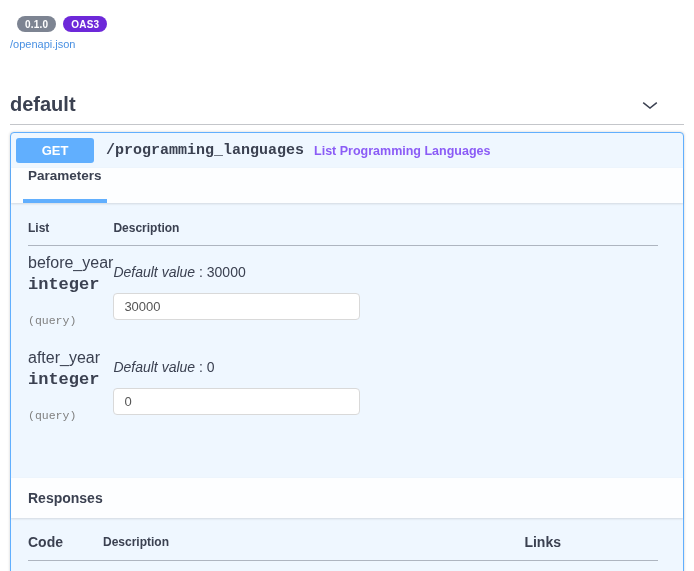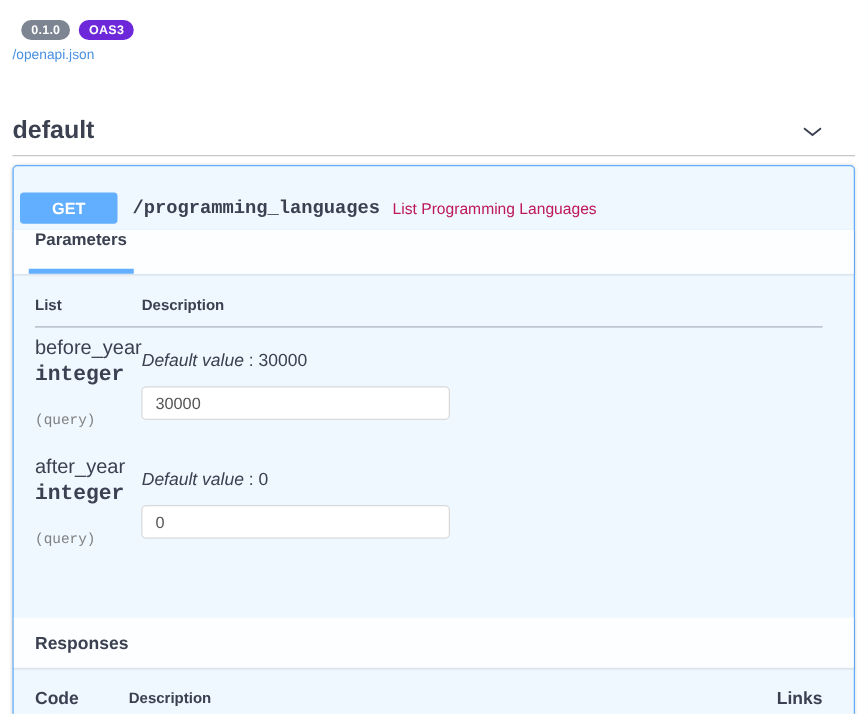--- a/index.html
+++ b/index.html
@@ -20,26 +20,26 @@
   
   .tag-header { margin: 41px 10px 0 10px; display: flex; align-items: center;
     justify-content: space-between; border-bottom: 1px solid rgba(59,65,81,.3);
     padding-bottom: 8px; cursor: pointer; }
   .tag-title { font-size: 20px; font-weight: 700; color: #3b4151; }
   .chevron { margin-right: 24px; display: inline-flex; }
 
   
   .opblock { margin: 7px 10px 0 10px; border: 1px solid #61affe; border-radius: 4px;
     background: #eff7ff; box-shadow: 0 0 3px rgba(0,0,0,.19); }
-  .opblock-summary { display: flex; align-items: center; padding: 5px; cursor: pointer; margin-top: 16px; }
+  .opblock-summary { display: flex; align-items: center; padding: 5px; cursor: pointer; }
   .method-badge { background: #61affe; color: #fff; font-weight: 700; font-size: 13px;
     border-radius: 3px; width: 78px; text-align: center; padding: 5px 0; }
   .endpoint-path { font-family: "Liberation Mono", "DejaVu Sans Mono", monospace;
     font-weight: 700; font-size: 15px; color: #3b4151; margin: 0 10px 0 12px; }
-  .endpoint-desc { font-size: 12.5px; color: #be185d; }
+  .endpoint-desc { font-size: 12.5px; color: #8b5cf6; font-weight: bold; }
 
   
   .section-header { background: rgba(255,255,255,.85); box-shadow: 0 1px 2px rgba(0,0,0,.12);
     display: flex; align-items: center; justify-content: space-between;
     padding: 0 25px 0 17px; min-height: 35px; }
   .tab-item { align-self: stretch; display: flex; cursor: pointer;
     border-bottom: 4px solid #61affe; margin-left: -5px; padding: 0 5px; }
   .tab-item span { font-size: 13.5px; font-weight: 700; color: #3b4151; padding-bottom: 6px; }
   .btn-try { background: #fff; border: 1px solid #888; border-radius: 4px; color: #3b4151;
     font-family: "Liberation Sans", sans-serif; font-size: 12.5px; font-weight: 700;
@@ -48,21 +48,21 @@
   .responses-bar h4 { font-size: 14px; font-weight: 700; color: #3b4151; }
 
   
   .tbl-wrap { padding: 8px 25px 42px 17px; }
   table { width: 100%; border-collapse: collapse; }
   th { text-align: left; font-weight: 700; color: #3b4151; padding: 10px 0;
     border-bottom: 1px solid rgba(59,65,81,.2); }
   th.sm { font-size: 12px; }
   th.md { font-size: 14px; }
   th.col-name { width: 75px; }
-  th.col-links, td.col-links { text-align: right; }
+  th.col-links, td.col-links { }
   td { vertical-align: top; padding: 8px 0 14px 0; }
 
   
   .param-name { font-size: 16px; color: #3b4151; }
   .param-type { font-family: "Liberation Mono", "DejaVu Sans Mono", monospace;
     font-size: 17px; font-weight: 700; color: #3b4151; margin-top: 3px; }
   .param-in { font-family: "Liberation Mono", "DejaVu Sans Mono", monospace;
     font-size: 11.5px; color: #808080; margin-top: 20px; }
   .param-default { font-size: 14px; padding-top: 10px; }
   .param-default i { font-style: italic; }

